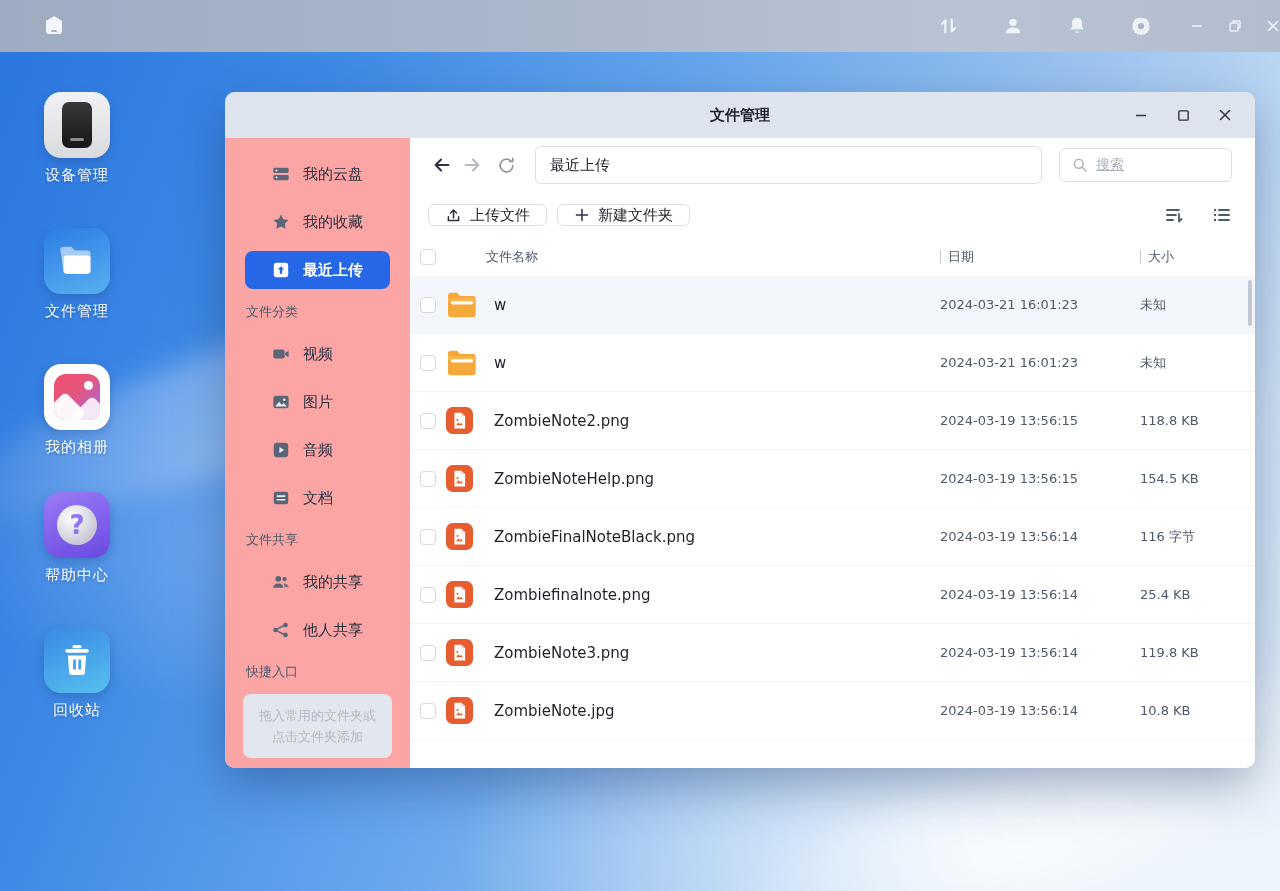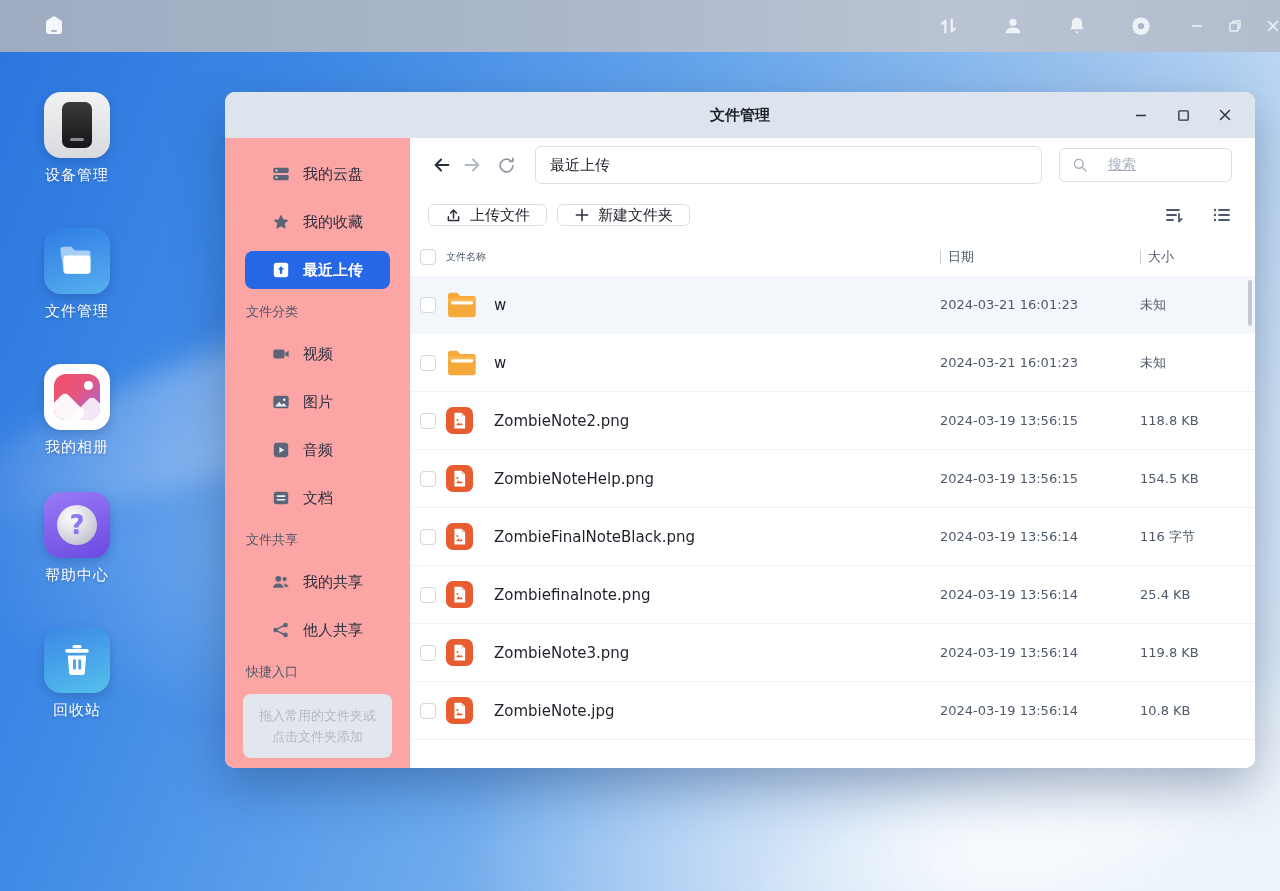--- a/index.html
+++ b/index.html
@@ -81,34 +81,34 @@
   
   .main { flex:1; display:flex; flex-direction:column; min-width:0; position:relative; background:#fff; }
   .navrow { height:54px; display:flex; align-items:center; padding:0 23px 0 17px; gap:0; flex:0 0 54px; }
   .navbtn { width:30px; height:30px; display:flex; align-items:center; justify-content:center; cursor:pointer; }
   .navbtn.back { color:#2a3040; }
   .navbtn.fwd { color:#b3bac4; }
   .navbtn.refresh { color:#8d95a1; margin-left:4px; }
   .addressbar { margin-left:14px; width:507px; height:38px; border:1px solid #dcdfe5; border-radius:6px;
     display:flex; align-items:center; padding:0 14px; font-size:15px; color:#1d2129; background:#fff; }
   .searchbox { margin-left:auto; width:173px; height:34px; border:1px solid #dcdfe5; border-radius:6px;
-    display:flex; align-items:center; gap:20px; padding:0 12px; color:#a9b0bb; background:#fff; cursor:text;text-decoration:underline; }
+    display:flex; align-items:center; gap:8px; padding:0 12px; color:#a9b0bb; background:#fff; cursor:text;text-decoration:underline; }
   .searchbox .ph { font-size:14px; }
 
   .btnrow { height:46px; display:flex; align-items:center; padding:0 23px 0 8px; flex:0 0 46px; }
   .btn { height:22px; border:1px solid #dcdfe5; border-radius:6px; background:#fff; display:flex; align-items:center;
     gap:8px; padding:0 16px; font-size:15px; color:#1d2129; cursor:pointer; margin-left:10px; }
   .btn svg { color:#2a3040; }
   .viewicons { margin-left:auto; display:flex; align-items:center; gap:28px; color:#4e5969; }
   .viewicons .vico { width:20px; height:20px; cursor:pointer; }
 
   
   .thead { display:grid; grid-template-columns:26px 44px 1fr 170px 115px; align-items:center;
     height:38px; padding:0 30px 0 10px; flex:0 0 38px; }
-  .thead .hname { grid-column:2/4; font-size:10px; color:#4e5969; display:flex; align-items:center; }
+  .thead .hname { grid-column:2/4; font-size:13px; color:#4e5969; display:flex; align-items:center;margin-left:40px; }
   .thead .hcol { font-size:13px; color:#4e5969; display:flex; align-items:center; }
   .hdiv { width:1px; height:14px; background:#c9ced6; margin-right:7px; }
   .cb { width:16px; height:16px; border:1.5px solid #d3d7de; border-radius:4px; background:#fff; cursor:pointer; }
 
   .tbody { flex:1; overflow:hidden; position:relative; }
   .row { display:grid; grid-template-columns:26px 44px 1fr 170px 115px; align-items:center;
     height:58px; padding:0 30px 0 10px; border-bottom:1px solid #f2f4f7; cursor:pointer; }
   .row.highlight { background:#f3f6fb; border-bottom-color:transparent; }
   .row .fname { font-size:15px; color:#1d2129; padding-left:4px; overflow:hidden; white-space:nowrap; }
   .row .fdate, .row .fsize { font-size:13px; color:#4e5969; }

